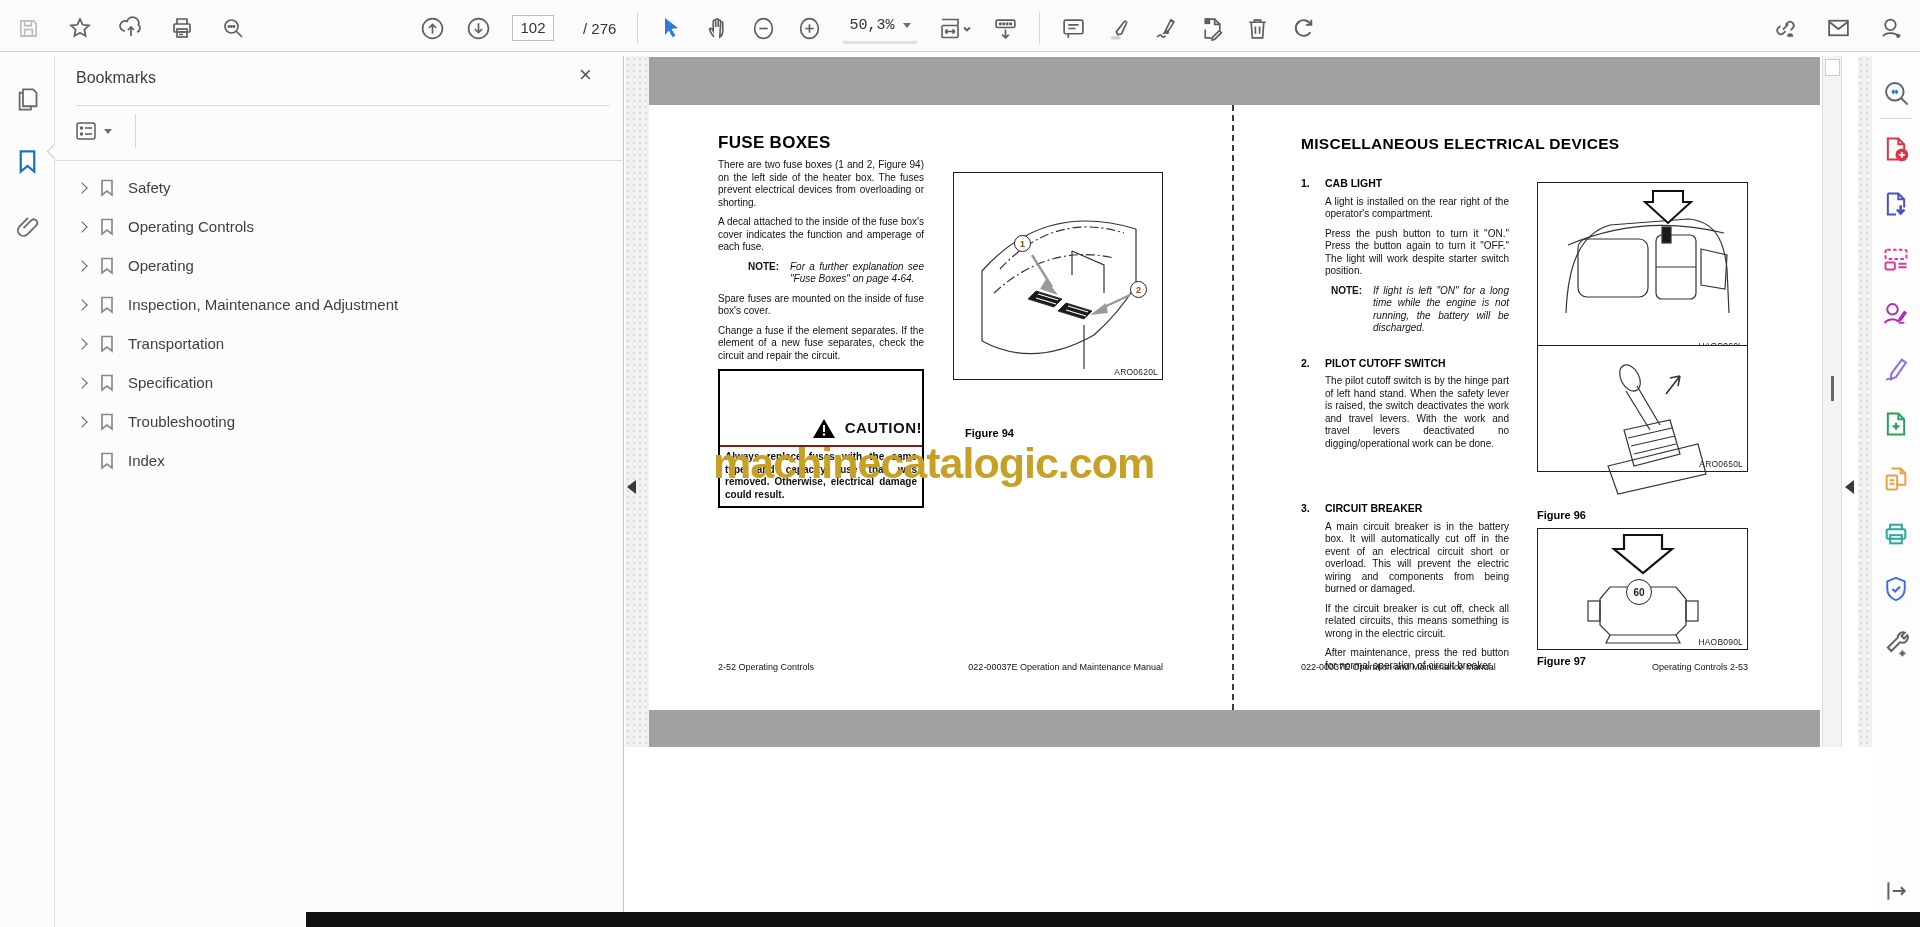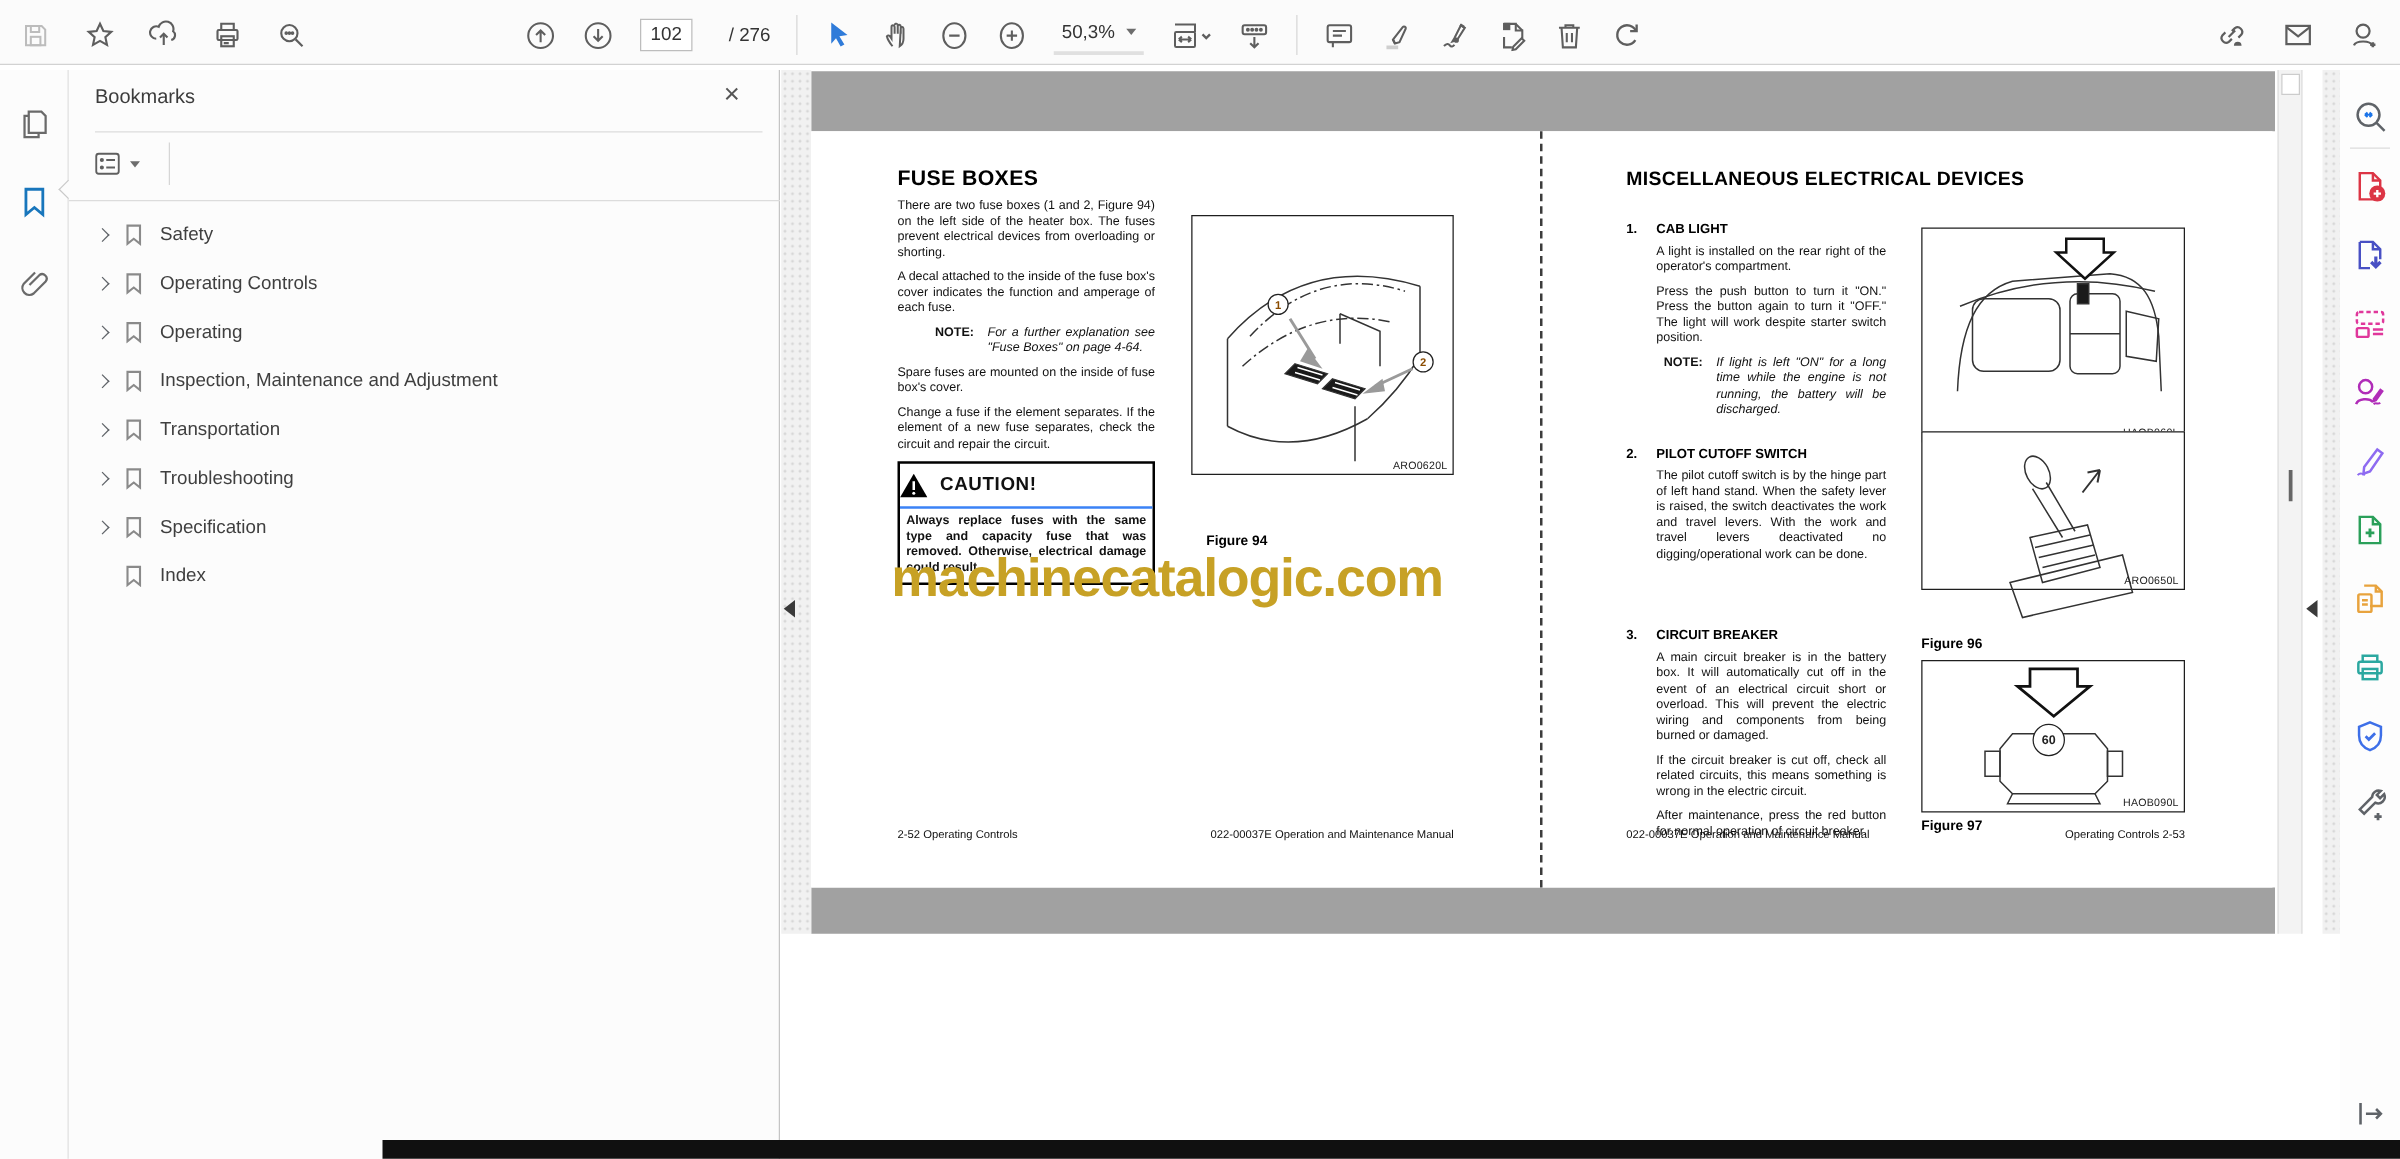--- a/index.html
+++ b/index.html
@@ -17,21 +17,21 @@
   .tb-left { left:16px; gap:26px; }
   .tb-center { left:420px; gap:21px; }
   .tb-right { right:16px; gap:28px; }
   .tbi { width:25px; height:25px; color:#5e5e5e; cursor:pointer; display:flex; align-items:center; justify-content:center; }
   .tbi.disabled { color:#bcbcbc; }
   .tb-sep { width:1px; height:32px; background:#d8d8d8; }
   .pageno-box { width:42px; height:26px; border:1px solid #bdbdbd; background:#fff;
                 text-align:center; font-size:15px; color:#333; line-height:24px; }
   .pageno-total { font-size:15px; color:#333; margin-left:8px; white-space:nowrap; }
   .zoom-ctl { display:flex; align-items:center; gap:9px; padding:4px 6px 7px 6px; border-bottom:3px solid #e0e0e0; }
-  .zoom-val { font-size:15px; color:#333; }
+  .zoom-val { font-size:15px; color:#333;font-family:Liberation Mono, monospace; }
   .caret { width:0; height:0; border-left:4.5px solid transparent; border-right:4.5px solid transparent; border-top:5.5px solid #6d6d6d; }
 
   
   .leftstrip { position:absolute; left:0; top:56px; width:55px; height:871px;
                background:#fcfcfc; border-right:1px solid #e0e0e0; z-index:20; }
   .strip-ico { position:absolute; left:14px; width:27px; height:27px; color:#6a6a6a; cursor:pointer; }
   .strip-notch { position:absolute; left:49px; top:146px; width:11px; height:11px;
                  background:#fcfcfc; border-left:1px solid #c9c9c9; border-bottom:1px solid #c9c9c9;
                  transform:rotate(45deg); z-index:22; }
 
@@ -78,22 +78,22 @@
   .page-divider { position:absolute; left:583px; top:0; height:605px; border-left:2px dashed #3c3c3c; }
 
   .doc-h1 { position:absolute; font-size:17px; font-weight:bold; letter-spacing:0.3px; color:#000; }
   .doc-col { position:absolute; width:206px; font-size:10px; line-height:12.5px; text-align:justify; color:#111; }
   .doc-col p { margin-bottom:7px; }
   .noterow { display:flex; margin:2px 0 7px 30px; }
   .notelbl { font-weight:bold; flex:0 0 42px; }
   .notetxt { flex:1; font-style:italic; }
 
   .caution { border:2px solid #000; margin-top:6px; }
-  .caution-head { display:flex; align-items:center; justify-content:flex-start; gap:10px;
-                  padding:8px 0 7px 0; border-bottom:2px solid #3b82f6; }
+  .caution-head { display:flex; align-items:center; justify-content:flex-end; gap:10px;
+                  padding:8px 0 7px 0; border-bottom:2px solid #7f1d1d;margin-top:40px; }
   .caution-title { font-size:15px; font-weight:bold; letter-spacing:0.5px; }
   .caution-body { padding:4px 5px 5px 5px; font-weight:bold; font-size:10px; line-height:12.5px; text-align:justify; }
 
   .watermark { position:absolute; left:64px; top:334px; font-size:43px; font-weight:bold;
                letter-spacing:-1px; color:#C7A125; white-space:nowrap; z-index:12; }
 
   .figbox { position:absolute; border:1px solid #1e1e1e; background:#fff; }
   .figcode { position:absolute; right:4px; bottom:2px; font-size:8.5px; color:#222; letter-spacing:0.2px; }
   .figcap { position:absolute; font-size:11px; font-weight:bold; color:#000; }
   .callout { position:absolute; width:17px; height:17px; border:1.3px solid #222; border-radius:50%;
@@ -370,30 +370,30 @@
         </span>
       <span class="bm-label">Transportation</span>
     </div>
     <div class="bm-row">
       <span class="chev"></span>
       <span class="bm-flag">
           <svg width="16" height="18" viewBox="0 0 16 18" fill="none" stroke="currentColor" stroke-width="1.7">
             <path d="M3 1.5h10V16l-5-4-5 4z"></path>
           </svg>
         </span>
+      <span class="bm-label">Specification</span>
+    </div>
+    <div class="bm-row">
+      <span class="chev"></span>
+      <span class="bm-flag">
+          <svg width="16" height="18" viewBox="0 0 16 18" fill="none" stroke="currentColor" stroke-width="1.7">
+            <path d="M3 1.5h10V16l-5-4-5 4z"></path>
+          </svg>
+        </span>
       <span class="bm-label">Troubleshooting</span>
-    </div>
-    <div class="bm-row">
-      <span class="chev"></span>
-      <span class="bm-flag">
-          <svg width="16" height="18" viewBox="0 0 16 18" fill="none" stroke="currentColor" stroke-width="1.7">
-            <path d="M3 1.5h10V16l-5-4-5 4z"></path>
-          </svg>
-        </span>
-      <span class="bm-label">Specification</span>
     </div>
     <div class="bm-row">
       <span class="chev"></span>
       <span class="bm-flag">
           <svg width="16" height="18" viewBox="0 0 16 18" fill="none" stroke="currentColor" stroke-width="1.7">
             <path d="M3 1.5h10V16l-5-4-5 4z"></path>
           </svg>
         </span>
       <span class="bm-label">Index</span>
     </div>

